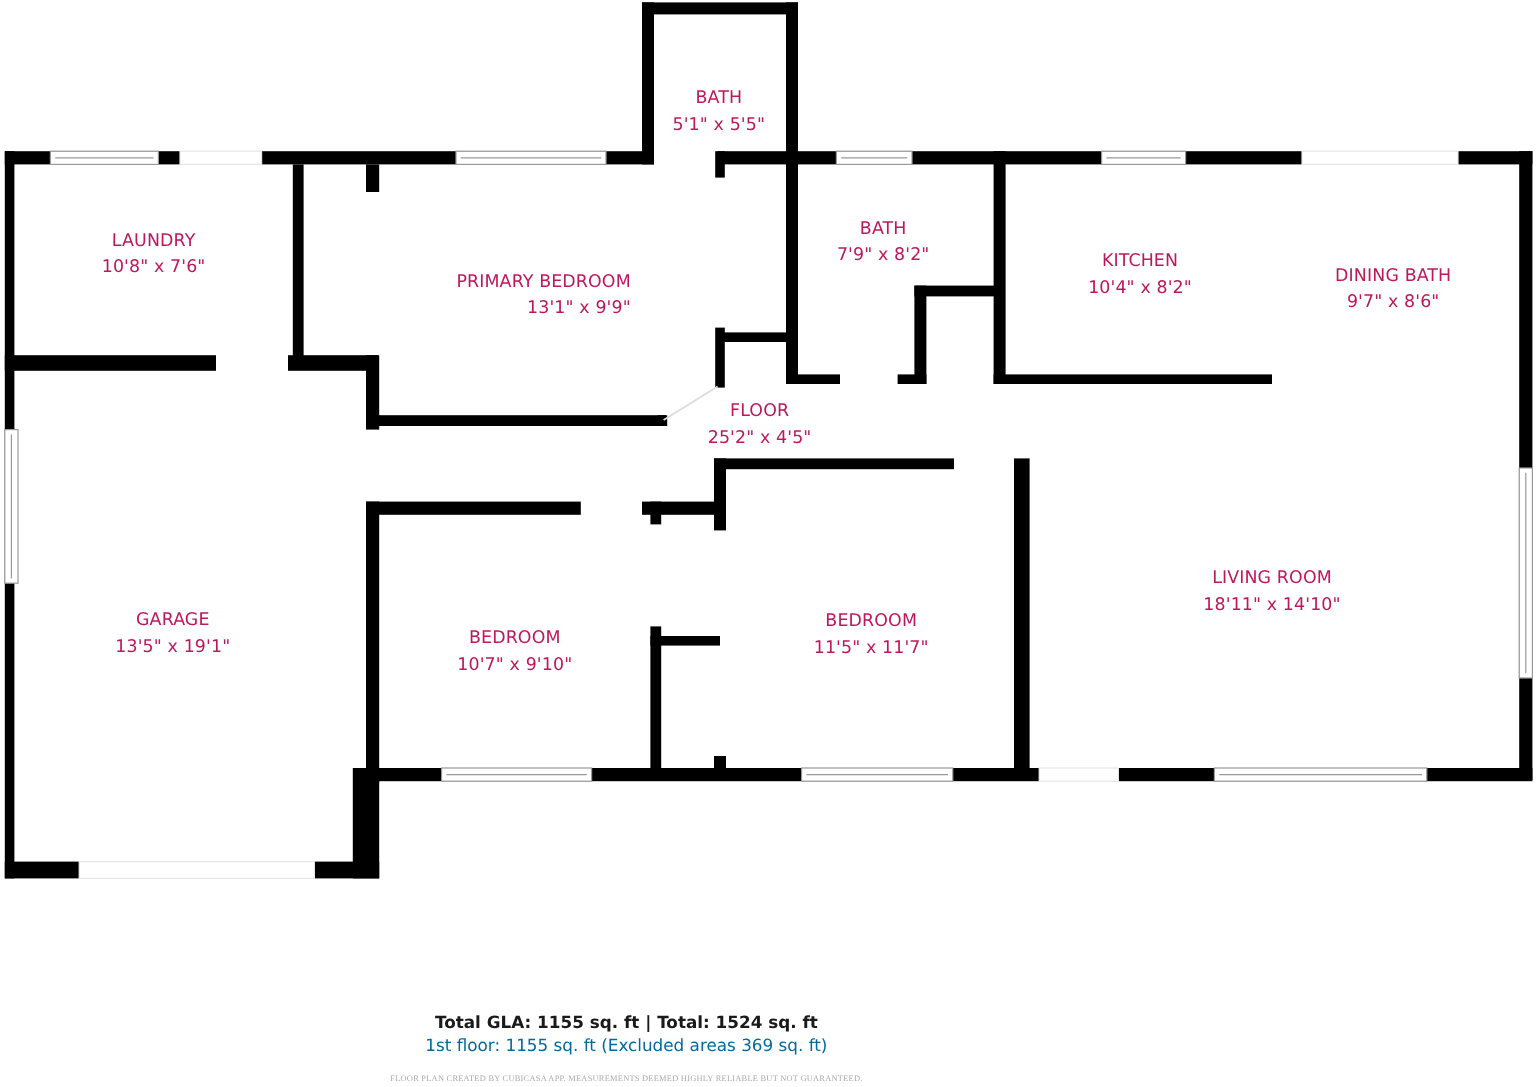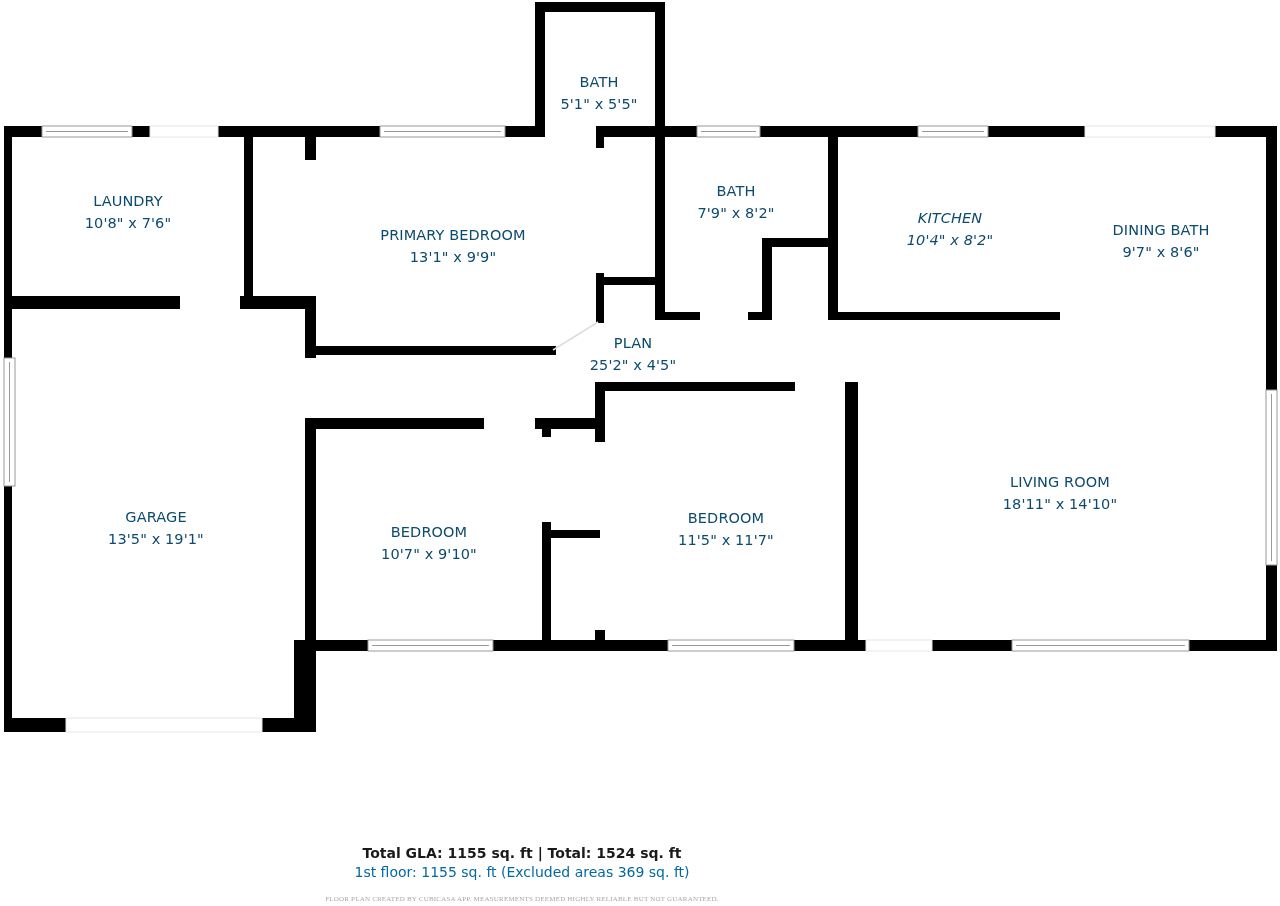--- a/index.html
+++ b/index.html
@@ -1,18 +1,18 @@
 <!DOCTYPE html>
 <html><head>
 <meta charset="utf-8">
 <style>
   html, body { margin:0; padding:0; background:#ffffff; }
   body { width:1280px; height:906px; position:relative; overflow:hidden; font-family:"DejaVu Sans", sans-serif; color:#1a1a1a; }
   #plan { position:absolute; left:0; top:0; width:1280px; height:780px; }
-  .room-label { position:absolute; transform:translate(-50%,-50%); text-align:center; white-space:nowrap; font-family:"DejaVu Sans", sans-serif; font-size:14.5px; line-height:22px; color:#0c4a6e; letter-spacing:0.1px; }
+  .room-label { position:absolute; transform:translate(-50%,-50%); text-align:center; white-space:nowrap; font-family:"DejaVu Sans", sans-serif; font-size:14.5px; line-height:22px; color:#be185d; letter-spacing:0.1px; }
   .room-label .dim { display:block; }
   .footer { position:absolute; left:0; width:1044px; text-align:center; font-family:"DejaVu Sans", sans-serif; }
   .footer.l1 { top:845px; font-size:14px; font-weight:bold; color:#1a1a1a; }
   .footer.l2 { top:864px; font-size:14px; color:#0369a1; }
   .footer.l3 { top:895px; font-size:7px; color:#a8a8a8; letter-spacing:0.2px;font-family:Liberation Serif, serif; }
 </style>
 </head>
 <body>
 
 <svg id="plan" viewBox="0 0 1280 780" xmlns="http://www.w3.org/2000/svg">
@@ -102,26 +102,26 @@
     </g>
   <g id="diag">
     <polygon points="548,346 556,346 556,355 552,355" fill="#000"></polygon>
     <line x1="553" y1="350" x2="598" y2="322" stroke="#dddddd" stroke-width="1.5"></line>
   </g>
 </svg>
 
 <div id="labels">
   <div class="room-label" style="left: 599px; top: 93px;"><span>BATH</span><span class="dim">5'1" x 5'5"</span></div>
   <div class="room-label" style="left: 128px; top: 212px;"><span>LAUNDRY</span><span class="dim">10'8" x 7'6"</span></div>
-  <div class="room-label" style="left: 453px; top: 246px;"><span>PRIMARY BEDROOM</span><span class="dim">13'1" x 9'9"</span></div>
+  <div class="room-label" style="left: 453px; top: 246px; text-align: right;"><span>PRIMARY BEDROOM</span><span class="dim">13'1" x 9'9"</span></div>
   <div class="room-label" style="left: 736px; top: 202px;"><span>BATH</span><span class="dim">7'9" x 8'2"</span></div>
-  <div class="room-label" style="left: 950px; top: 229px; font-style: italic;"><span>KITCHEN</span><span class="dim">10'4" x 8'2"</span></div>
+  <div class="room-label" style="left: 950px; top: 229px;"><span>KITCHEN</span><span class="dim">10'4" x 8'2"</span></div>
   <div class="room-label" style="left: 1161px; top: 241px;"><span>DINING BATH</span><span class="dim">9'7" x 8'6"</span></div>
-  <div class="room-label" style="left: 633px; top: 354px;"><span>PLAN</span><span class="dim">25'2" x 4'5"</span></div>
-  <div class="room-label" style="left: 156px; top: 528px;"><span>GARAGE</span><span class="dim">13'5" x 19'1"</span></div>
+  <div class="room-label" style="left: 633px; top: 354px;"><span>FLOOR</span><span class="dim">25'2" x 4'5"</span></div>
+  <div class="room-label" style="left: 144px; top: 528px;"><span>GARAGE</span><span class="dim">13'5" x 19'1"</span></div>
   <div class="room-label" style="left: 429px; top: 543px;"><span>BEDROOM</span><span class="dim">10'7" x 9'10"</span></div>
   <div class="room-label" style="left: 726px; top: 529px;"><span>BEDROOM</span><span class="dim">11'5" x 11'7"</span></div>
   <div class="room-label" style="left: 1060px; top: 493px;"><span>LIVING ROOM</span><span class="dim">18'11" x 14'10"</span></div>
 </div>
 
 <div class="footer l1">Total GLA: 1155 sq. ft | Total: 1524 sq. ft</div>
 <div class="footer l2">1st floor: 1155 sq. ft (Excluded areas 369 sq. ft)</div>
 <div class="footer l3">FLOOR PLAN CREATED BY CUBICASA APP. MEASUREMENTS DEEMED HIGHLY RELIABLE BUT NOT GUARANTEED.</div>
 
 </body></html>

